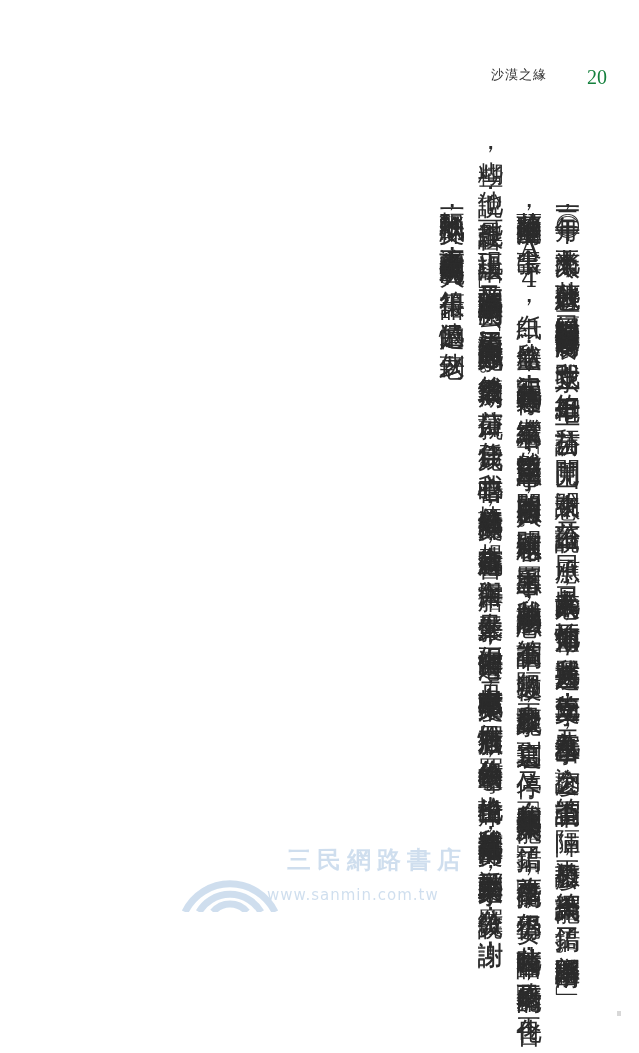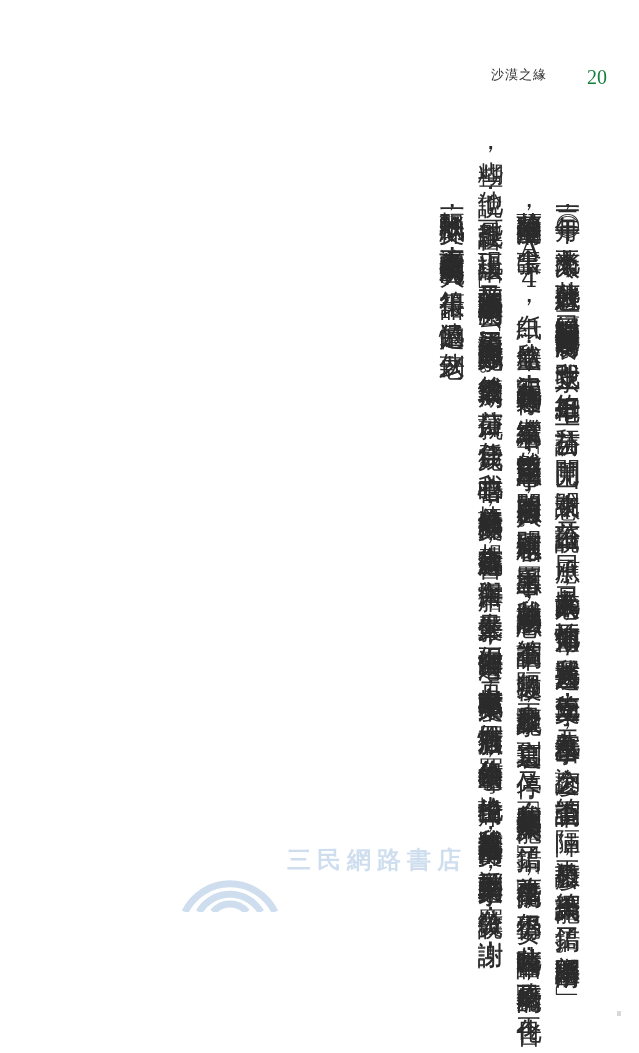--- a/index.html
+++ b/index.html
@@ -111,15 +111,16 @@
   <p>輕飄飄的一紙文件，讓老人家像放下沉甸甸的一塊大石，笑得很甜。遺憾的是，俠老到</p>
 </div>
 
 <div class="watermark">
   <svg class="wm-arcs" viewBox="0 0 110 70">
     <path d="M10 70 A50 50 0 0 1 100 70" fill="none" stroke="#2a6fb5" stroke-width="7"></path>
     <path d="M24 70 A36 36 0 0 1 86 70" fill="none" stroke="#2a6fb5" stroke-width="7"></path>
     <path d="M38 70 A22 22 0 0 1 72 70" fill="none" stroke="#2a6fb5" stroke-width="7"></path>
   </svg>
   <span class="wm-cn">三民網路書店</span>
+  <span class="wm-url">www.sanmin.com.tw</span>
 </div>
 
 <div class="corner-mark"></div>
 
 </body></html>

